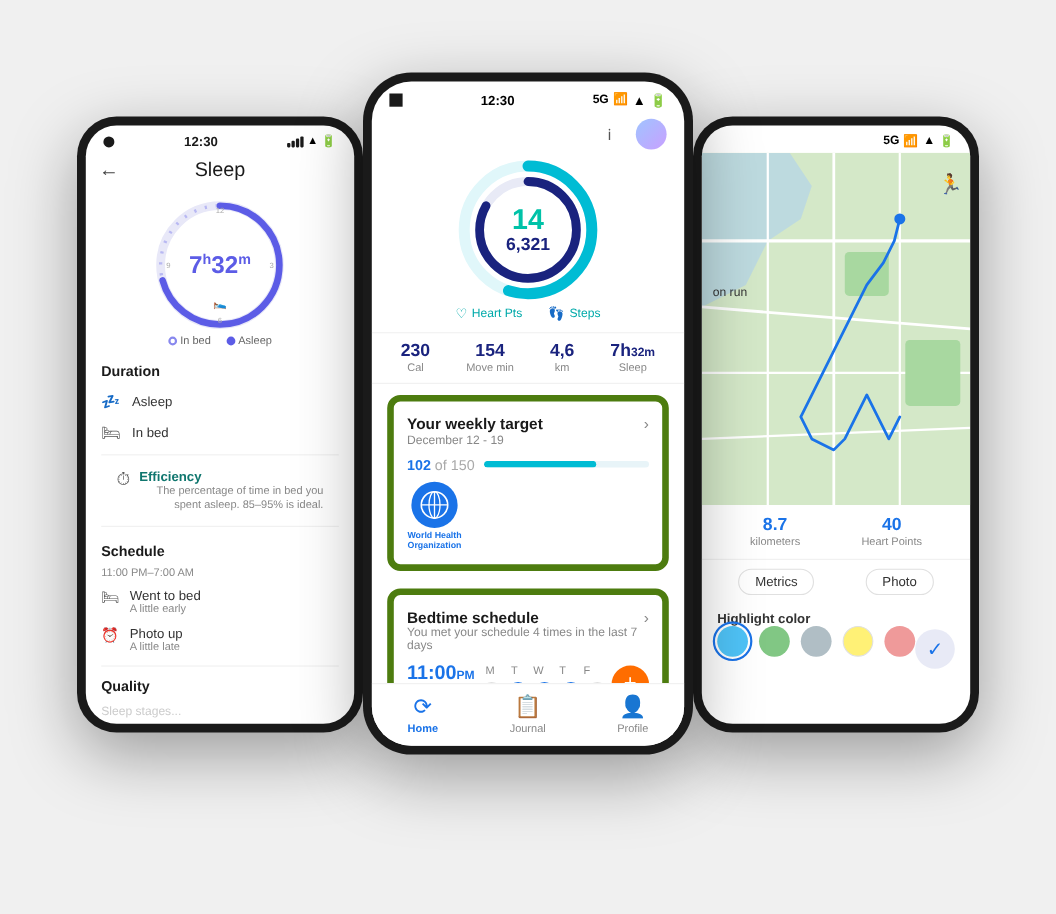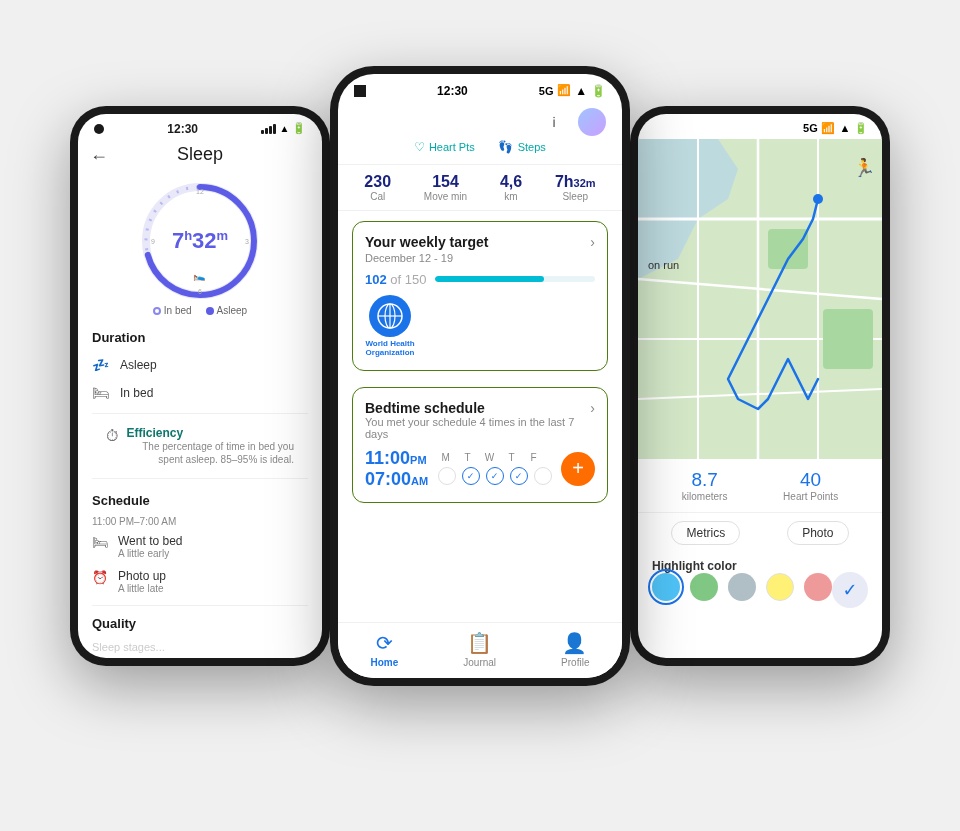--- a/index.html
+++ b/index.html
@@ -270,21 +270,21 @@
       font-size: 11px;
       font-weight: 600;
     }
     .stat-label {
       font-size: 10px;
       color: #888;
     }
 
     .card {
       margin: 0 14px 10px;
-      border: 1px solid #4d7c0f;
+      border: 6px solid #4d7c0f;
       border-radius: 12px;
       padding: 12px;
     }
     .card-header {
       display: flex;
       justify-content: space-between;
       align-items: center;
       margin-bottom: 2px;
     }
     .card-title {
@@ -428,21 +428,21 @@
       overflow: hidden;
     }
 
     .map-stats {
       display: flex;
       justify-content: space-around;
       padding: 10px 16px;
       border-bottom: 1px solid #f0f0f0;
     }
     .map-stat { text-align: center; }
-    .map-stat-value { font-size: 19px; font-weight: 400; color: #1a73e8; text-align: center; }
+    .map-stat-value { font-size: 16px; font-weight: 700; color: #1a73e8; text-align: center; }
     .map-stat-label { font-size: 10px; color: #888; }
 
     .right-toolbar {
       display: flex;
       justify-content: space-around;
       padding: 8px 14px;
       gap: 8px;
     }
     .toolbar-btn {
       border: 1px solid #e0e0e0;
@@ -608,20 +608,38 @@
           <span style="font-size:12px;">▲</span>
           <span style="font-size:12px;">🔋</span>
         </div>
       </div>
 
       <div class="center-header-icons">
         <div class="header-icon-btn">ℹ</div>
         <div class="avatar-icon"></div>
       </div>
 
+      <div class="ring-container">
+        <div class="ring-wrapper">
+          <svg width="130" height="130" viewBox="0 0 130 130">
+
+            <circle cx="65" cy="65" r="58" fill="none" stroke="#e0f7fa" stroke-width="10"></circle>
+
+            <circle cx="65" cy="65" r="58" fill="none" stroke="#00bcd4" stroke-width="10" stroke-dasharray="200 165" stroke-linecap="round" transform="rotate(-90 65 65)"></circle>
+
+            <circle cx="65" cy="65" r="44" fill="none" stroke="#e8eaf6" stroke-width="8"></circle>
+
+            <circle cx="65" cy="65" r="44" fill="none" stroke="#1a237e" stroke-width="8" stroke-dasharray="230 46" stroke-linecap="round" transform="rotate(-90 65 65)"></circle>
+          </svg>
+          <div class="ring-center-texts">
+            <div class="ring-main">14</div>
+            <div class="ring-sub">6,321</div>
+          </div>
+        </div>
+      </div>
 
       <div class="metric-labels">
         <div class="metric-label-item">
           <span class="metric-icon">♡</span>
           <span>Heart Pts</span>
         </div>
         <div class="metric-label-item">
           <span class="metric-icon">👣</span>
           <span>Steps</span>
         </div>

